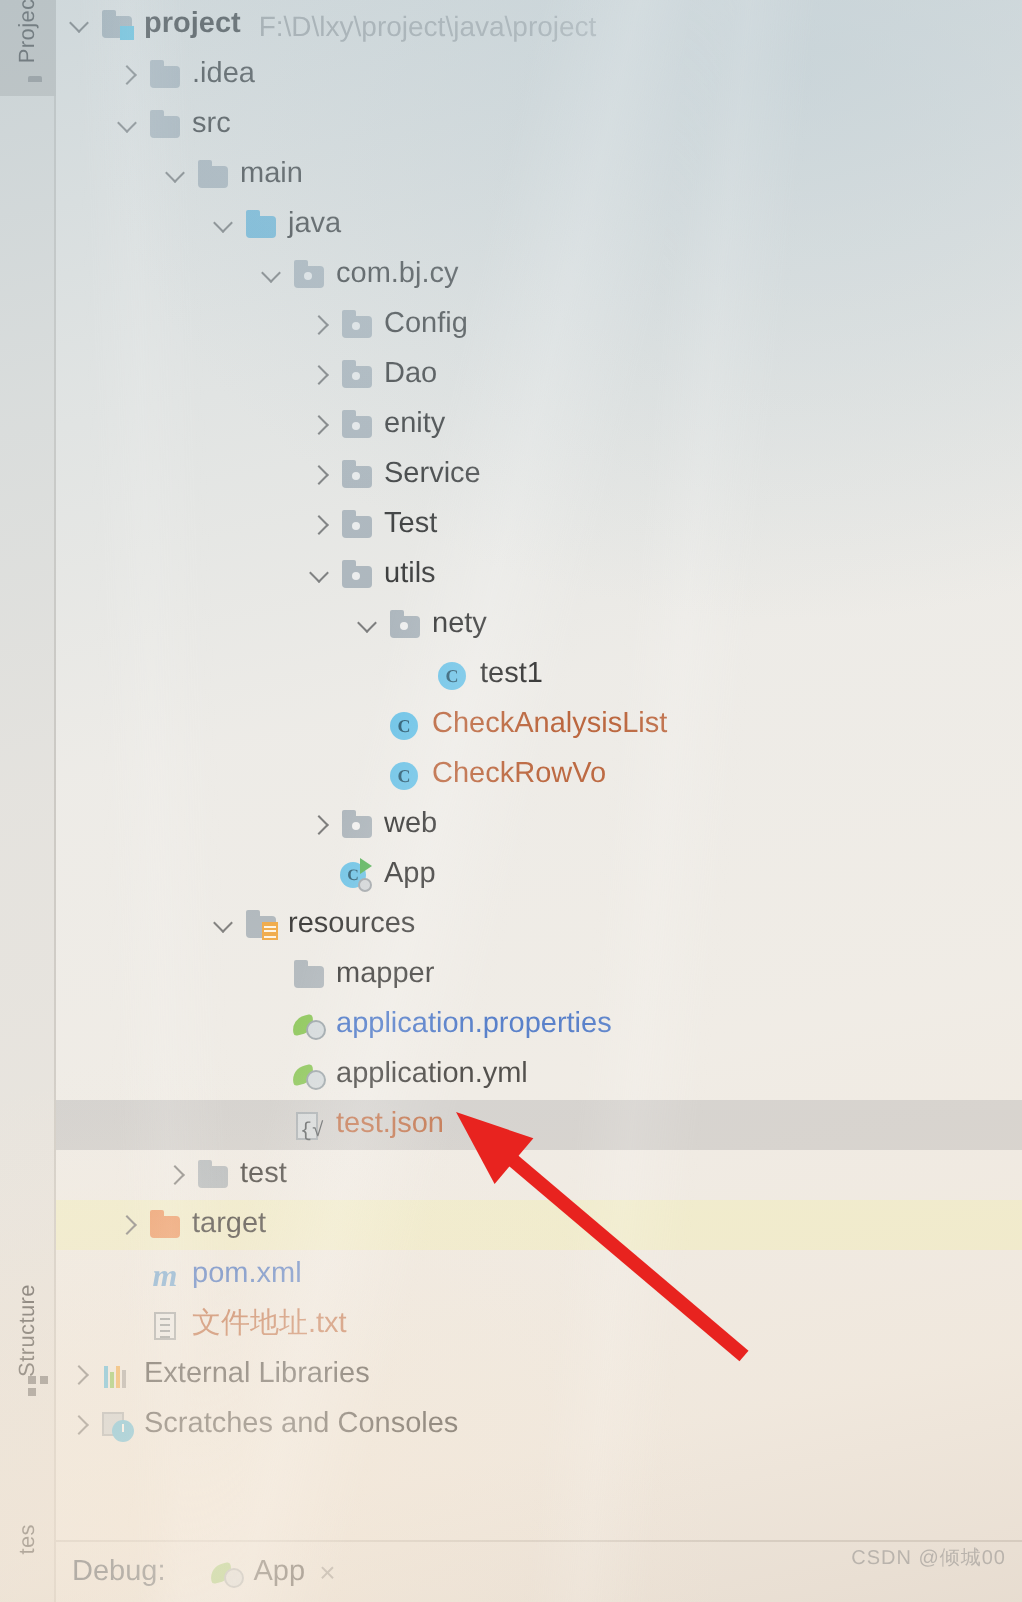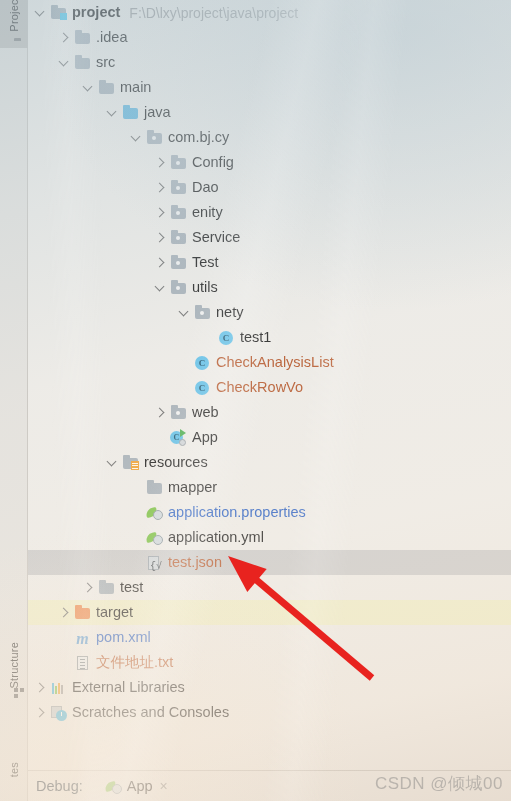--- a/index.html
+++ b/index.html
@@ -310,21 +310,21 @@
     background:
       linear-gradient(104deg, transparent 38%, rgba(255,255,255,.30) 45%, transparent 52%),
       linear-gradient(96deg, transparent 58%, rgba(255,255,255,.22) 63%, transparent 69%),
       linear-gradient(88deg, transparent 12%, rgba(255,255,255,.18) 17%, transparent 23%);
   }
   #watermark {
     position: absolute;
     right: 8px; top: 772px;
     z-index: 7;
     color: rgba(120,120,120,.42);
-    font-size: 17px;
+    font-size: 10px;
     letter-spacing: .5px;
     pointer-events: none;
   }
   #arrow {
     position: absolute; left: 0; top: 0;
     width: 511px; height: 801px;
     z-index: 8; pointer-events: none;
   }
 </style>
 </head>

